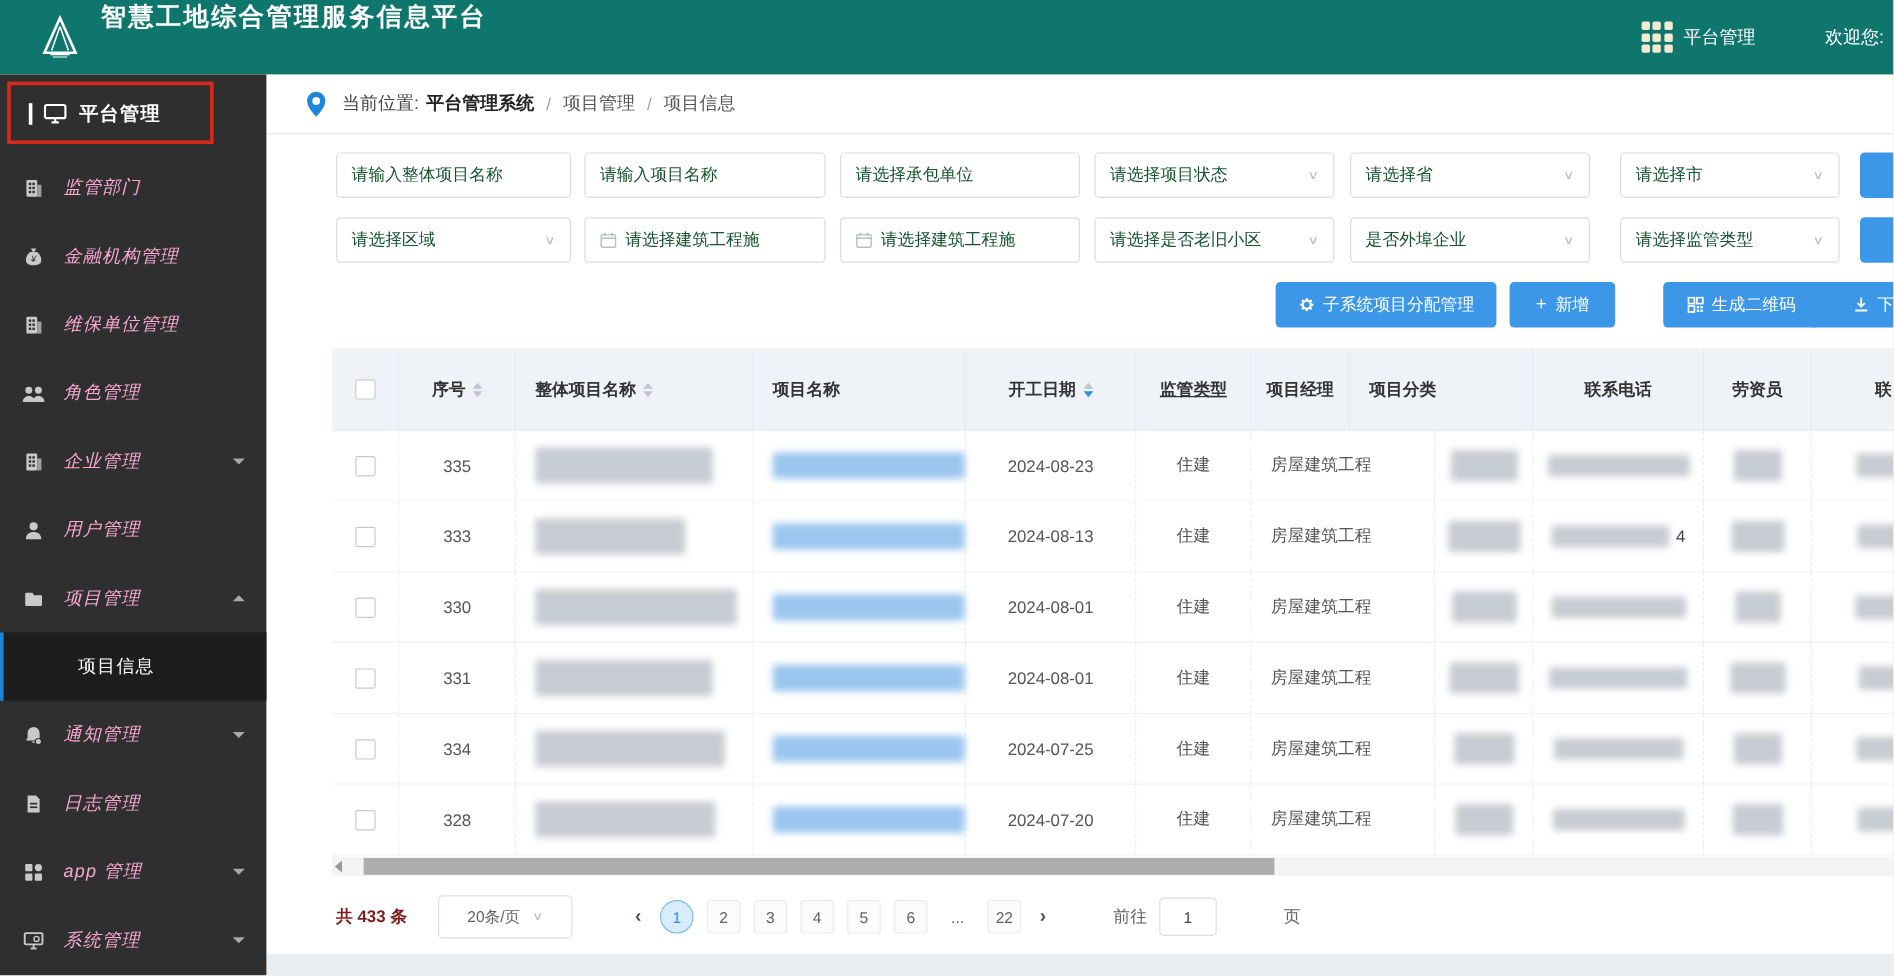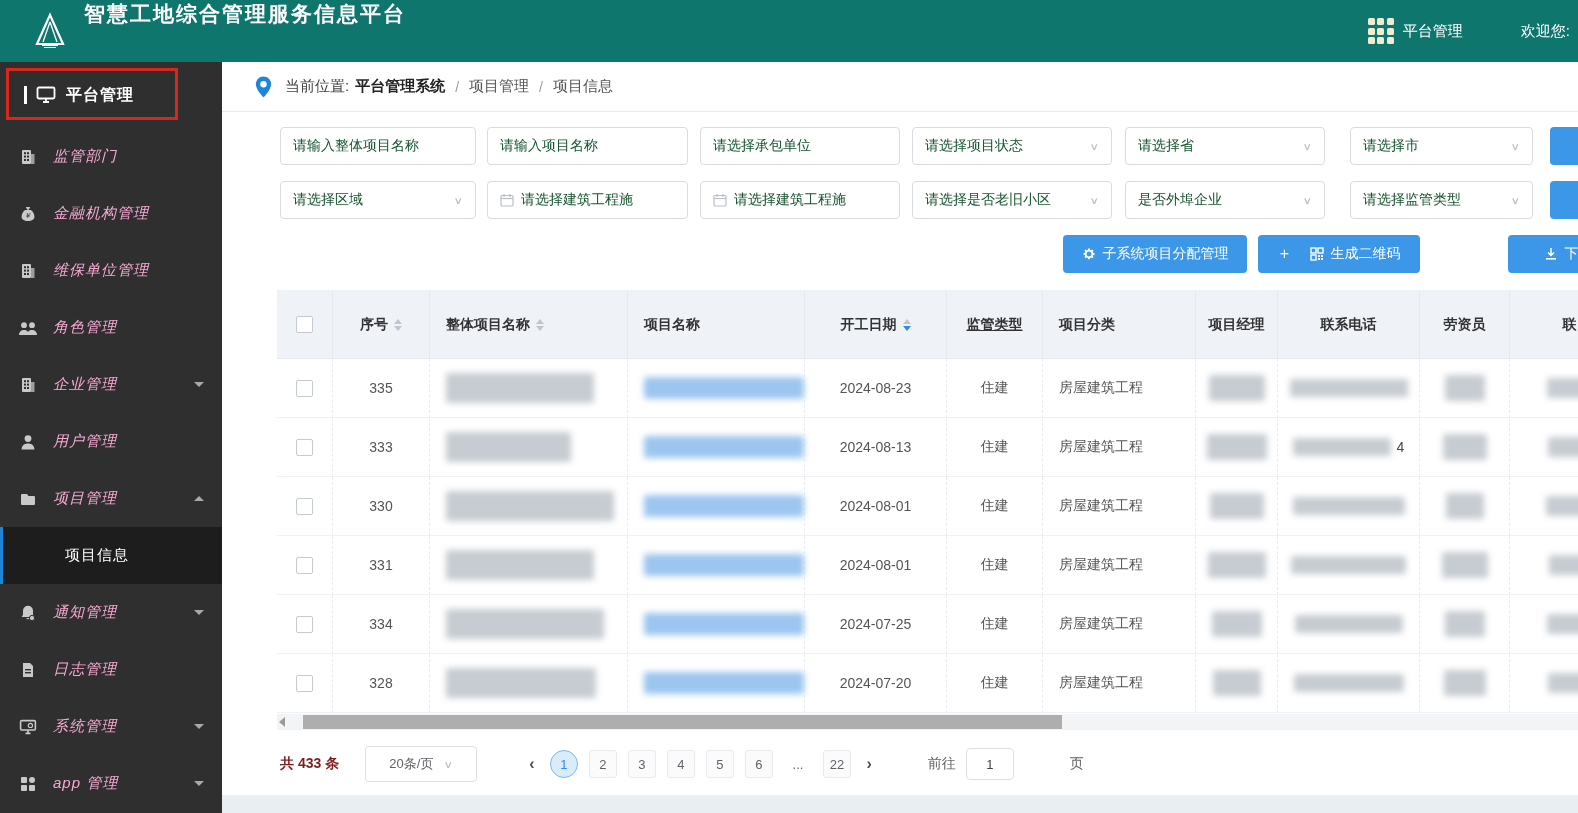--- a/index.html
+++ b/index.html
@@ -234,38 +234,38 @@
               <path d="M4 2h7l3 3v11H4z" fill="#c9c9c9"></path>
               <rect x="6" y="8" width="6" height="1.4" fill="#2f2f2f"></rect>
               <rect x="6" y="11" width="6" height="1.4" fill="#2f2f2f"></rect>
             </svg>
           </span>
           <span class="lbl">日志管理</span>
         </div>
         <div class="side-item">
           <span class="ico">
             <svg width="18" height="18" viewBox="0 0 18 18">
-              <rect x="1.6" y="2.6" width="14.8" height="9.4" rx="1.2" fill="none" stroke="#c9c9c9" stroke-width="1.6"></rect>
-              <path d="M6.5 15.4h5M9 12v3.4" stroke="#c9c9c9" stroke-width="1.6"></path>
-              <circle cx="11.4" cy="7.4" r="2.1" fill="none" stroke="#c9c9c9" stroke-width="1.2"></circle>
-            </svg>
-          </span>
-          <span class="lbl">系统管理</span>
-          <span class="arr down"></span>
-        </div>
-        <div class="side-item">
-          <span class="ico">
-            <svg width="18" height="18" viewBox="0 0 18 18">
               <rect x="2" y="2" width="6" height="6" rx="1" fill="#c9c9c9"></rect>
               <rect x="10" y="2" width="6" height="6" rx="3" fill="#c9c9c9"></rect>
               <rect x="2" y="10" width="6" height="6" rx="1" fill="#c9c9c9"></rect>
               <rect x="10" y="10" width="6" height="6" rx="1" fill="#c9c9c9"></rect>
             </svg>
           </span>
           <span class="lbl">app 管理</span>
+          <span class="arr down"></span>
+        </div>
+        <div class="side-item">
+          <span class="ico">
+            <svg width="18" height="18" viewBox="0 0 18 18">
+              <rect x="1.6" y="2.6" width="14.8" height="9.4" rx="1.2" fill="none" stroke="#c9c9c9" stroke-width="1.6"></rect>
+              <path d="M6.5 15.4h5M9 12v3.4" stroke="#c9c9c9" stroke-width="1.6"></path>
+              <circle cx="11.4" cy="7.4" r="2.1" fill="none" stroke="#c9c9c9" stroke-width="1.2"></circle>
+            </svg>
+          </span>
+          <span class="lbl">系统管理</span>
           <span class="arr down"></span>
         </div>
       </div>
   </div>
 
   <div class="main">
 
     <div class="crumb">
       <span class="pin">
         <svg width="19" height="24" viewBox="0 0 20 24">
@@ -353,21 +353,21 @@
             </svg>
           </span>
           <span>子系统项目分配管理</span>
         </div>
         <div class="btn" style="left: 1036px; top: 173px; width: 88px;">
           <span class="bico">
             <span style="font-size:16px;line-height:1;">+</span>
           </span>
           <span>新增</span>
         </div>
-        <div class="btn" style="left: 1068px; top: 173px; width: 130px;">
+        <div class="btn" style="left: 1164px; top: 173px; width: 130px;">
           <span class="bico">
             <svg width="14" height="14" viewBox="0 0 14 14">
               <rect x="1" y="1" width="5" height="5" fill="none" stroke="#fff" stroke-width="1.4"></rect>
               <rect x="8" y="1" width="5" height="5" fill="none" stroke="#fff" stroke-width="1.4"></rect>
               <rect x="1" y="8" width="5" height="5" fill="none" stroke="#fff" stroke-width="1.4"></rect>
               <rect x="8" y="8" width="2" height="2" fill="#fff"></rect>
               <rect x="11" y="8" width="2" height="2" fill="#fff"></rect>
               <rect x="8" y="11" width="2" height="2" fill="#fff"></rect>
               <rect x="11" y="11" width="2" height="2" fill="#fff"></rect>
             </svg>
@@ -410,25 +410,25 @@
           <div class="th al-c" style="width: 142px;">
             <span>开工日期</span>
             <span class="sort active">
               <i class="u"></i>
               <i class="d"></i>
             </span>
           </div>
           <div class="th al-c" style="width: 96px; text-decoration: underline;">
             <span>监管类型</span>
           </div>
+          <div class="th al-c" style="width: 82px;">
+            <span>项目经理</span>
+          </div>
           <div class="th al-l" style="width: 153px;">
             <span>项目分类</span>
-          </div>
-          <div class="th al-c" style="width: 82px;">
-            <span>项目经理</span>
           </div>
           <div class="th al-c" style="width: 142px;">
             <span>联系电话</span>
           </div>
           <div class="th al-c" style="width: 90px;">
             <span>劳资员</span>
           </div>
           <div class="th al-c" style="width: 120px;">
             <span>联</span>
           </div>

